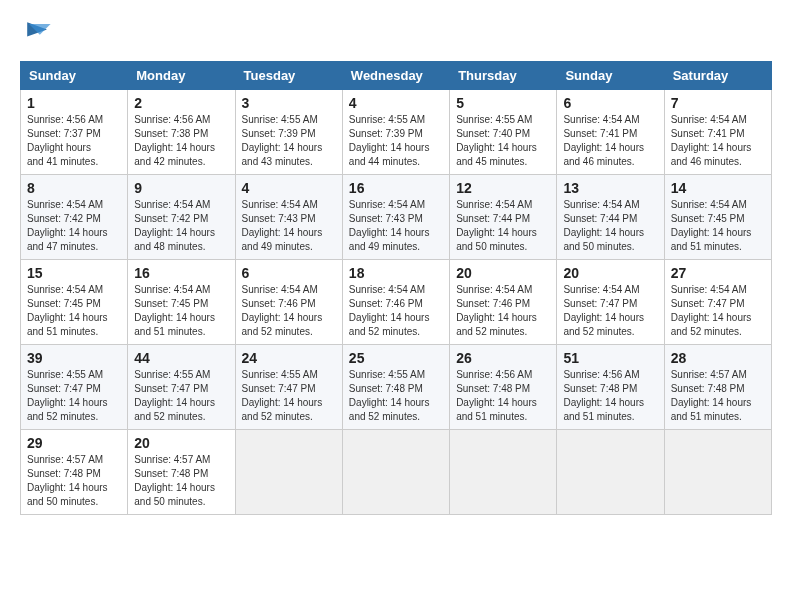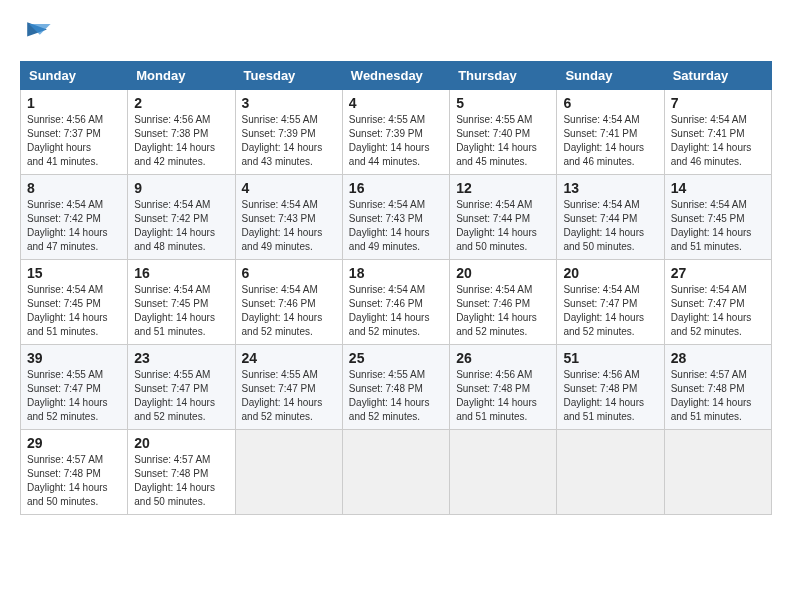--- a/index.html
+++ b/index.html
@@ -215,21 +215,21 @@
             <span class="day-number">27</span>
             <div class="day-info">Sunrise: 4:54 AM<br>Sunset: 7:47 PM<br>Daylight: 14 hours and 52 minutes.</div>
           </td>
         </tr>
         <tr>
           <td>
             <span class="day-number">39</span>
             <div class="day-info">Sunrise: 4:55 AM<br>Sunset: 7:47 PM<br>Daylight: 14 hours and 52 minutes.</div>
           </td>
           <td>
-            <span class="day-number">23</span>
+            <span class="day-number">44</span>
             <div class="day-info">Sunrise: 4:55 AM<br>Sunset: 7:47 PM<br>Daylight: 14 hours and 52 minutes.</div>
           </td>
           <td>
             <span class="day-number">24</span>
             <div class="day-info">Sunrise: 4:55 AM<br>Sunset: 7:47 PM<br>Daylight: 14 hours and 52 minutes.</div>
           </td>
           <td>
             <span class="day-number">25</span>
             <div class="day-info">Sunrise: 4:55 AM<br>Sunset: 7:48 PM<br>Daylight: 14 hours and 52 minutes.</div>
           </td>

